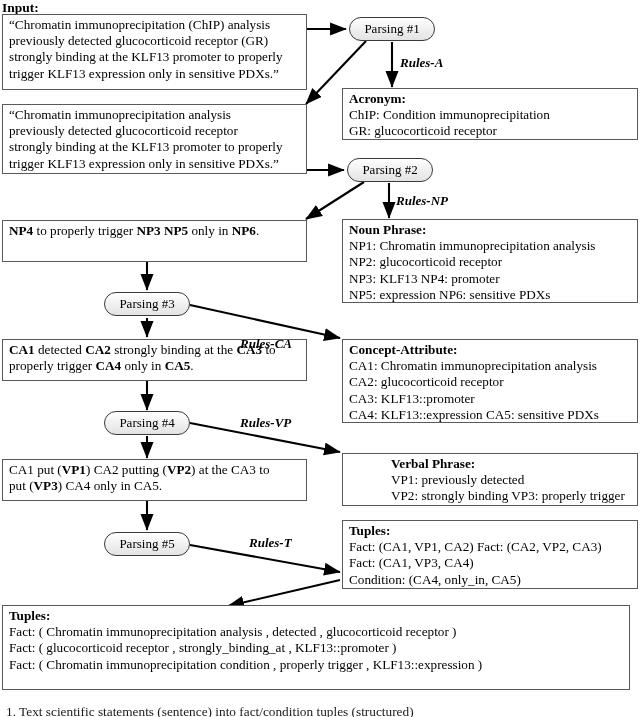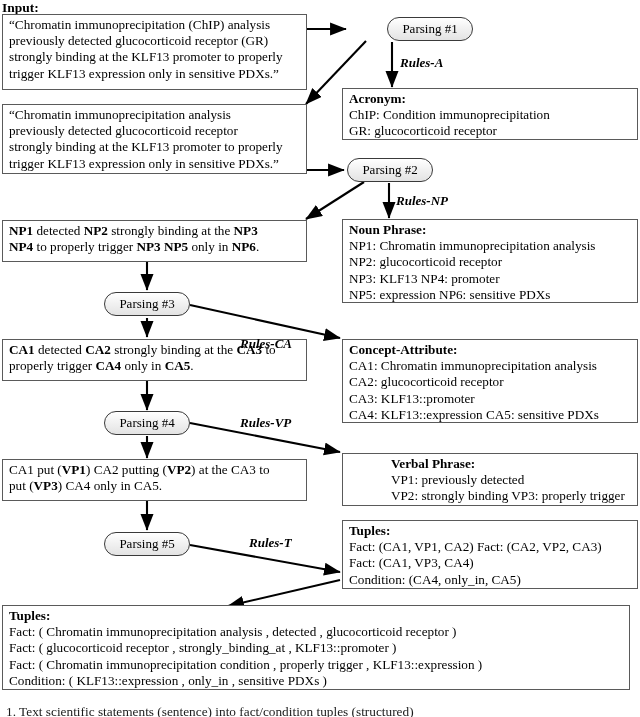--- a/index.html
+++ b/index.html
@@ -120,21 +120,20 @@
     <span class="ln">trigger KLF13 expression only in sensitive PDXs.”</span>
   </div>
 
   <div class="box" id="b-acronym" style="left:342px;top:88px;width:296px;height:52px;">
     <span class="ln hd">Acronym:</span>
     <span class="ln">ChIP: Condition immunoprecipitation</span>
     <span class="ln">GR: glucocorticoid receptor</span>
   </div>
 
   <div class="box" id="b-npsent" style="left:2px;top:220px;width:305px;height:42px;">
-    <span class="ln"><b>NP1</b> detected <b>NP2</b> strongly binding at the <b>NP3</b></span>
     <span class="ln"><b>NP4</b> to properly trigger <b>NP3 NP5</b> only in <b>NP6</b>.</span>
   </div>
 
   <div class="box" id="b-nounphrase" style="left:342px;top:219px;width:296px;height:84px;">
     <span class="ln hd">Noun Phrase:</span>
     <span class="ln">NP1: Chromatin immunoprecipitation analysis</span>
     <span class="ln">NP2: glucocorticoid receptor</span>
     <span class="ln">NP3: KLF13            NP4: promoter</span>
     <span class="ln">NP5: expression     NP6: sensitive PDXs</span>
   </div>
@@ -168,24 +167,23 @@
     <span class="ln">Fact: (CA1, VP1, CA2) Fact: (CA2, VP2, CA3)</span>
     <span class="ln">Fact: (CA1, VP3, CA4)</span>
     <span class="ln">Condition: (CA4, only_in, CA5)</span>
   </div>
 
   <div class="box" id="b-tuplesfinal" style="left:2px;top:605px;width:628px;height:85px;">
     <span class="ln hd">Tuples:</span>
     <span class="ln">Fact: ( Chromatin immunoprecipitation analysis , detected , glucocorticoid receptor )</span>
     <span class="ln">Fact: ( glucocorticoid receptor , strongly_binding_at , KLF13::promoter )</span>
     <span class="ln">Fact: ( Chromatin immunoprecipitation condition , properly trigger , KLF13::expression )</span>
-    <span class="ln">Condition: ( KLF13::expression , only_in , sensitive PDXs )</span>
   </div>
 
-  <div class="oval" style="left:349px;top:17px;width:86px;height:24px;margin-left:38px;">Parsing #1</div>
+  <div class="oval" style="left:349px;top:17px;width:86px;height:24px;">Parsing #1</div>
   <div class="oval" style="left:347px;top:158px;width:86px;height:24px;">Parsing #2</div>
   <div class="oval" style="left:104px;top:292px;width:86px;height:24px;">Parsing #3</div>
   <div class="oval" style="left:104px;top:411px;width:86px;height:24px;">Parsing #4</div>
   <div class="oval" style="left:104px;top:532px;width:86px;height:24px;">Parsing #5</div>
 
   <div class="rule" style="left:400px;top:55px;">Rules-A</div>
   <div class="rule" style="left:396px;top:193px;">Rules-NP</div>
   <div class="rule" style="left:240px;top:296px;margin-top:40px;">Rules-CA</div>
   <div class="rule" style="left:240px;top:415px;">Rules-VP</div>
   <div class="rule" style="left:249px;top:535px;">Rules-T</div>

